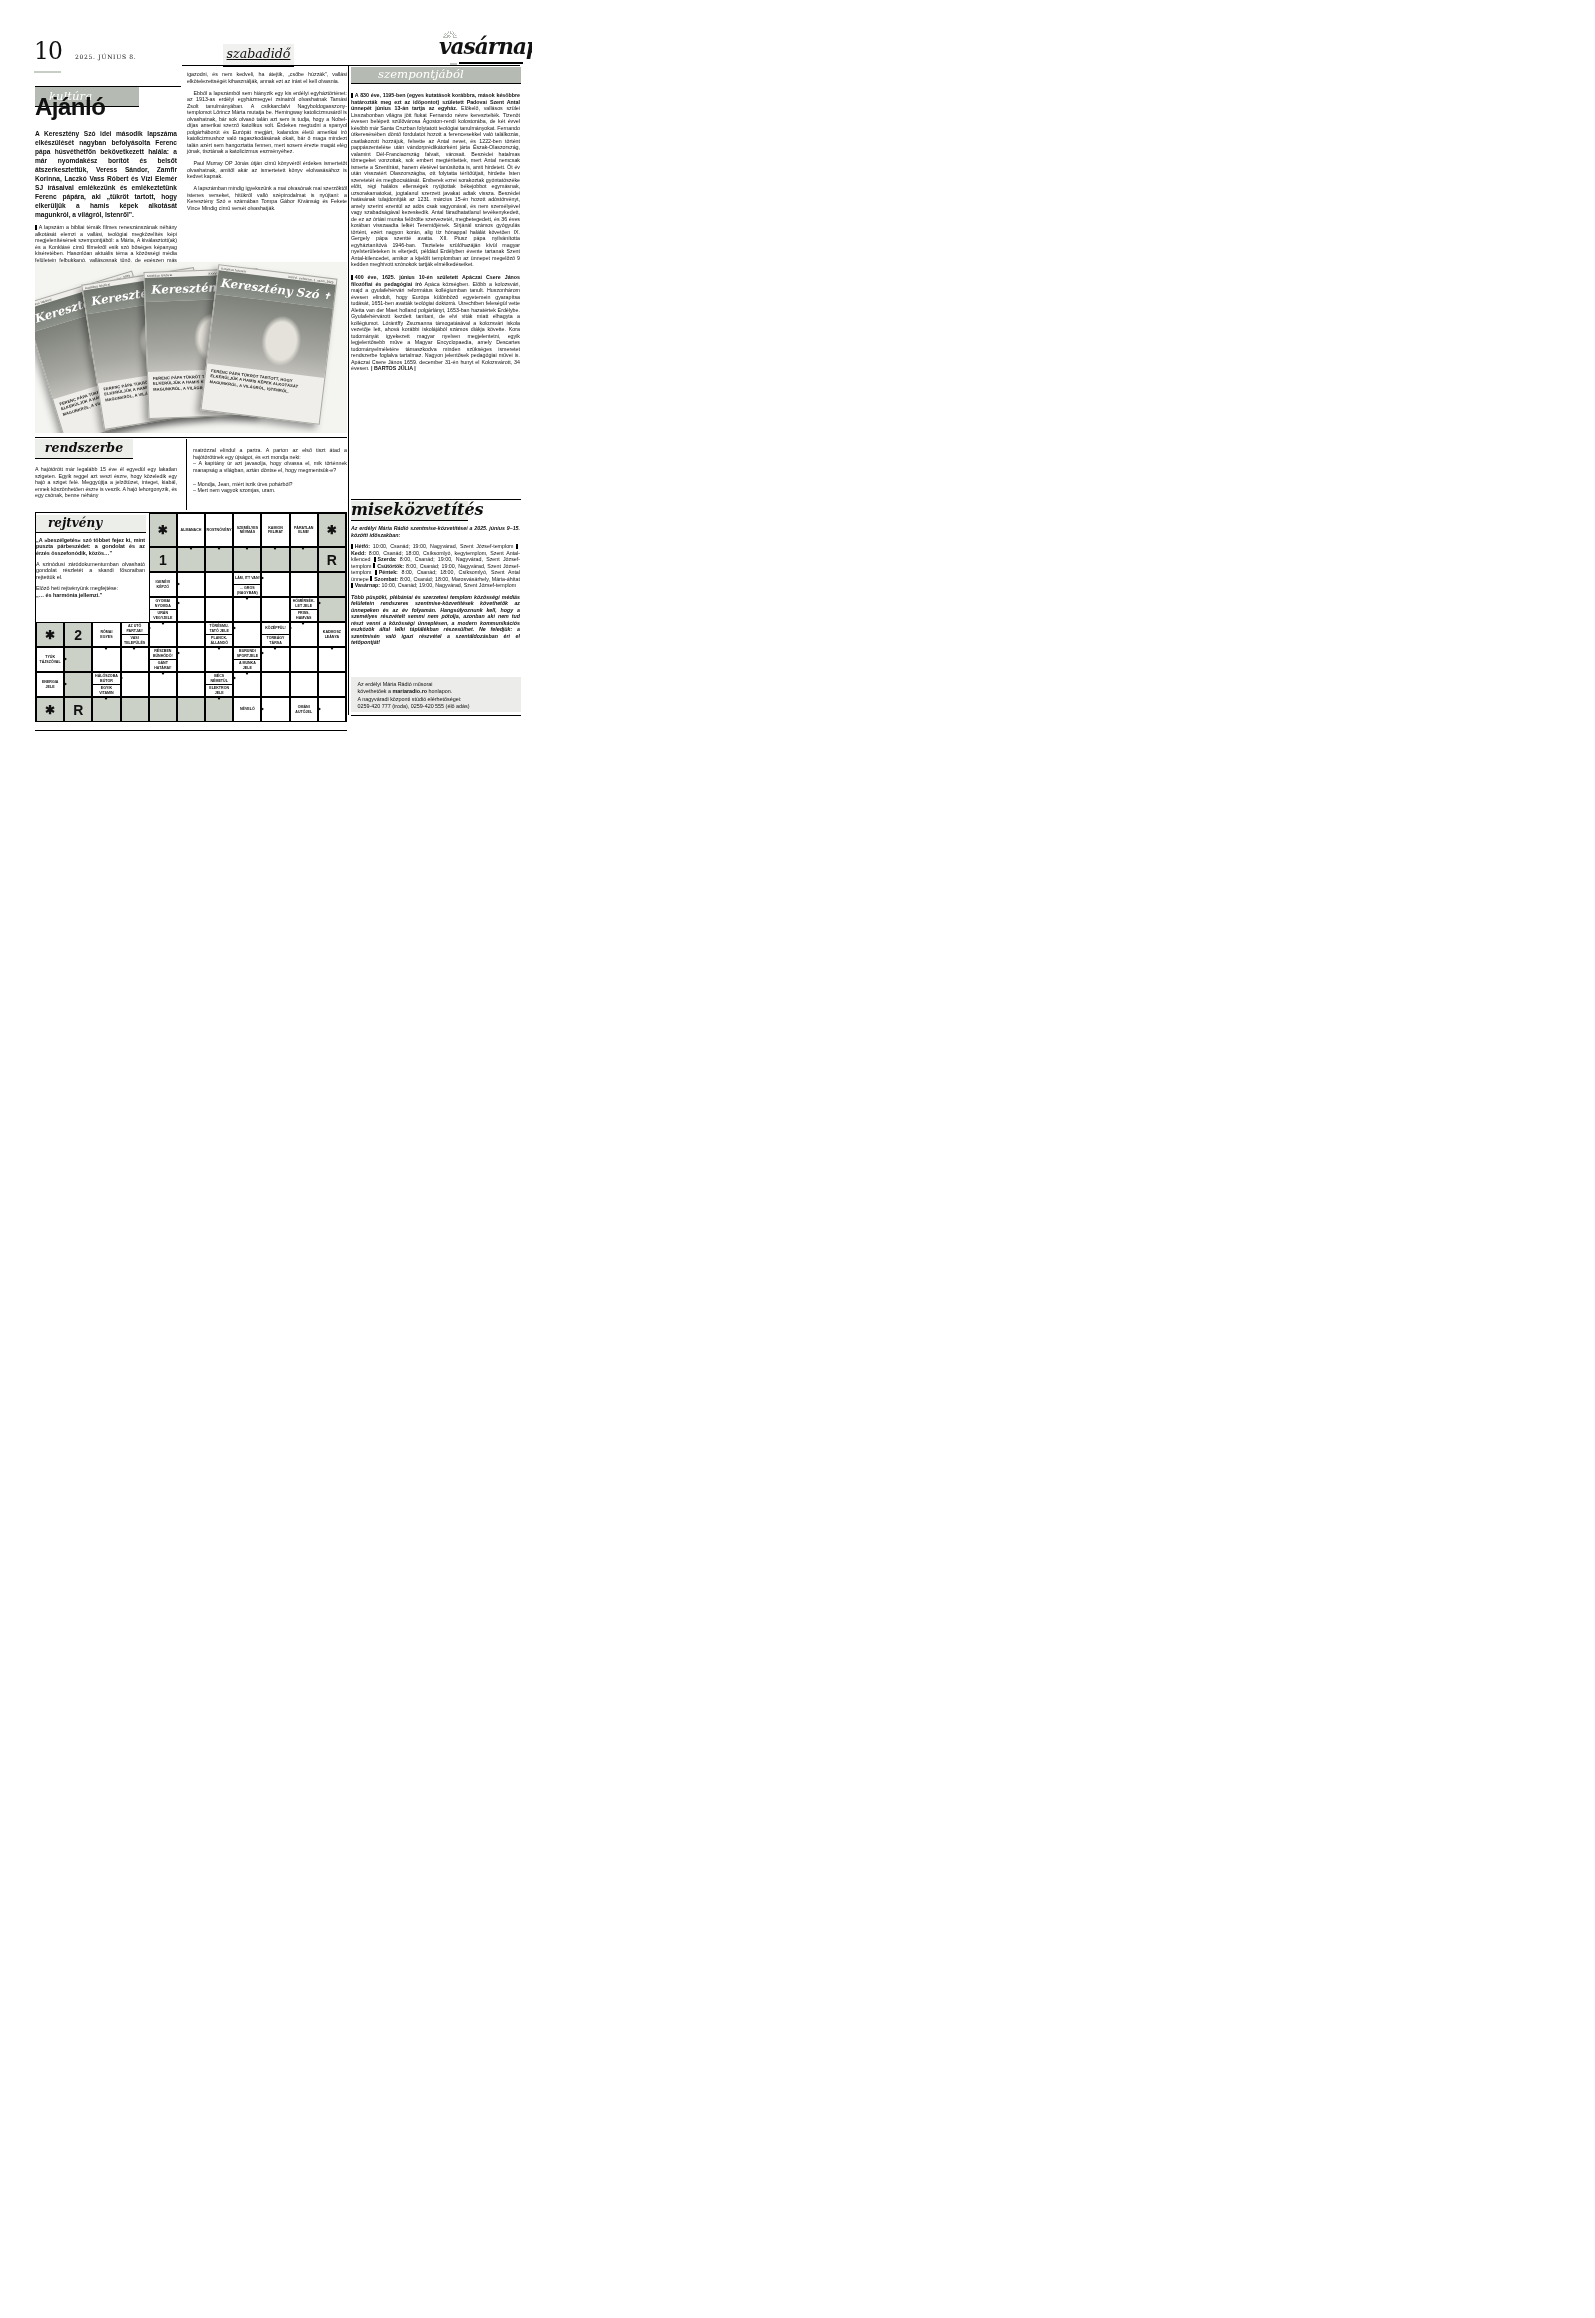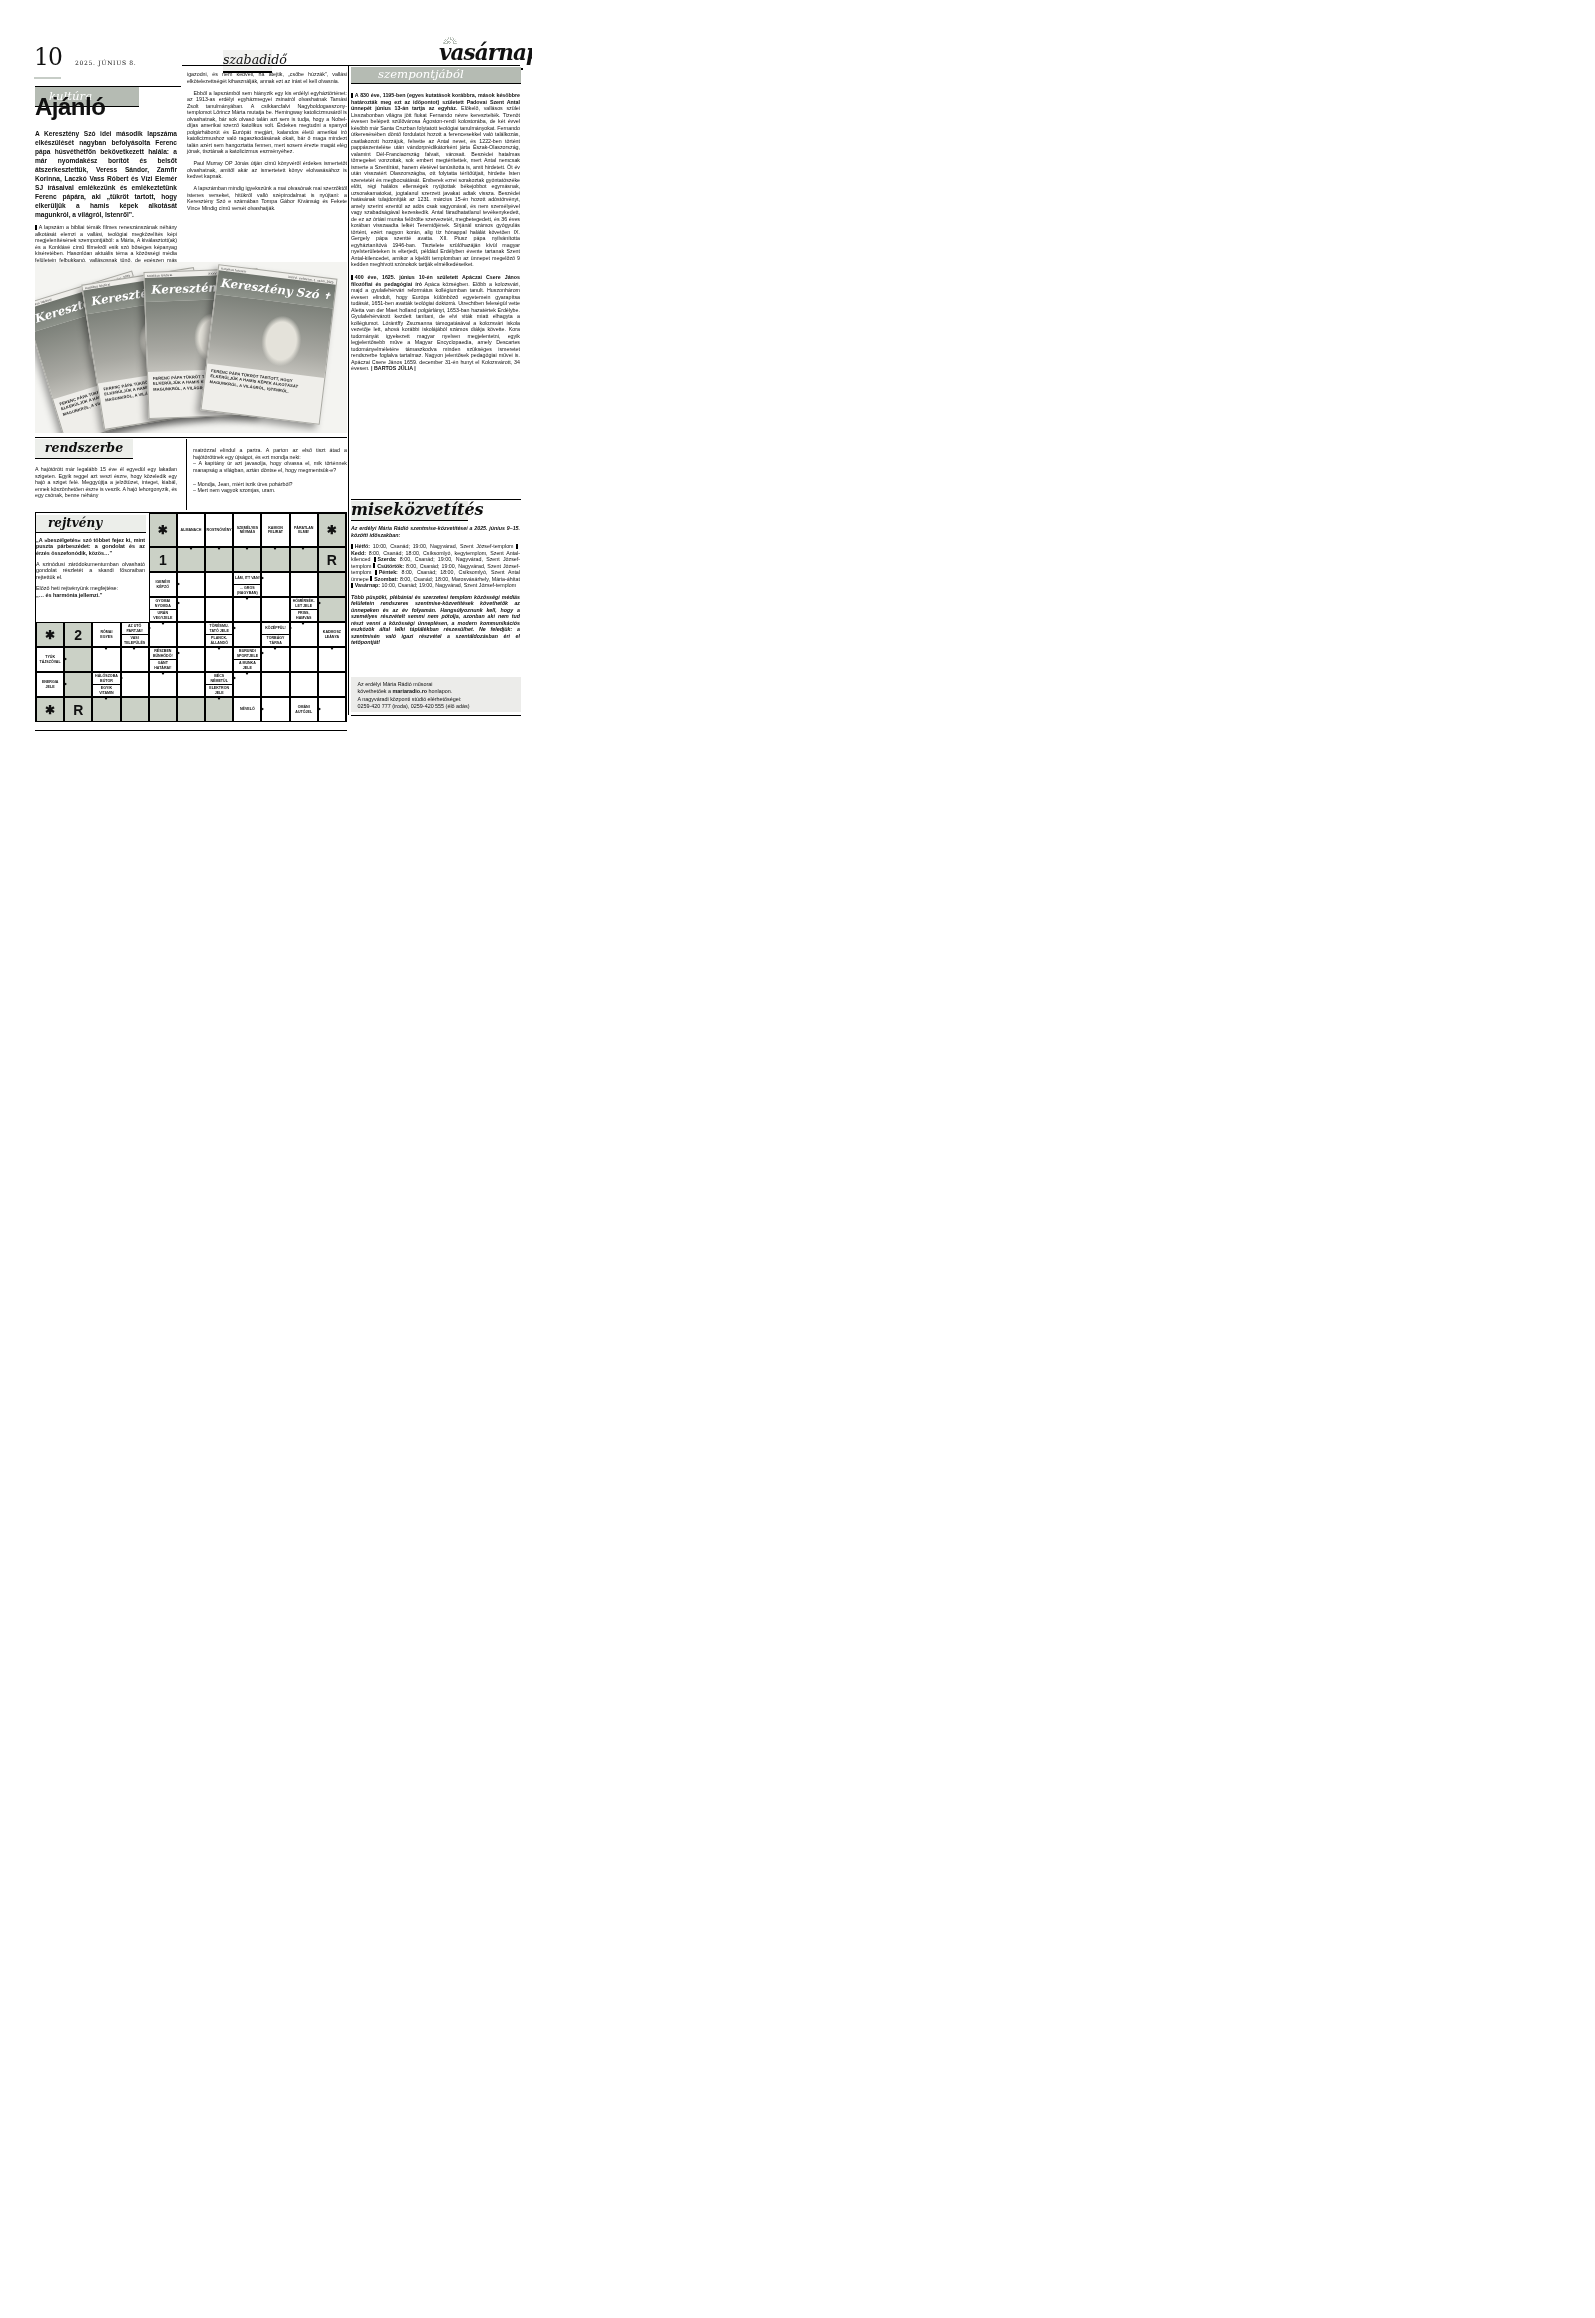--- a/index.html
+++ b/index.html
@@ -81,25 +81,25 @@
   
   .mise p{margin:0 0 5.1px 0;}
   .bi{font-weight:700;font-style:italic;}
   .misebox{background:#ececea;font-size:5.4px;line-height:7.5px;padding:3.7px 6.5px;box-sizing:border-box;}
 </style>
 </head>
 <body>
 
 <div class="page">
 
-  <div class="abs" style="left:0;top:14px;width:532px;height:65px;">
+  <div class="abs" style="left:0;top:8px;width:532px;height:65px;">
     <div class="abs pagenum" style="left:34px;top:29px;">10</div>
     <div class="abs pagenum-bar" style="left:34px;top:63px;width:27px;height:2.3px;"></div>
     <div class="abs date" style="left:75px;top:45px;">2025. JÚNIUS 8.</div>
-    <div class="abs szabadido" style="left:223px;top:36px;width:49px;height:20.6px;">szabadidő</div>
+    <div class="abs szabadido" style="left:223px;top:36px;width:71px;height:20.6px;text-decoration:underline;">szabadidő</div>
     <div class="sunburst abs" style="left:443px;top:23.4px;"></div>
     <div class="abs brand" style="left:439px;top:26px;">vasárnap</div>
     <div class="abs brand-dash" style="left:450px;top:55px;width:6.5px;"></div>
     <div class="abs brand-bar" style="left:459px;top:54px;width:64px;"></div>
   </div>
 
   <div class="hline" style="left:182px;top:65px;width:338px;height:1.4px;"></div>
   <div class="vline" style="left:348px;top:65px;width:0.9px;height:650px;"></div>
 
   <div class="hline" style="left:35px;top:86px;width:146px;height:1.2px;"></div>

